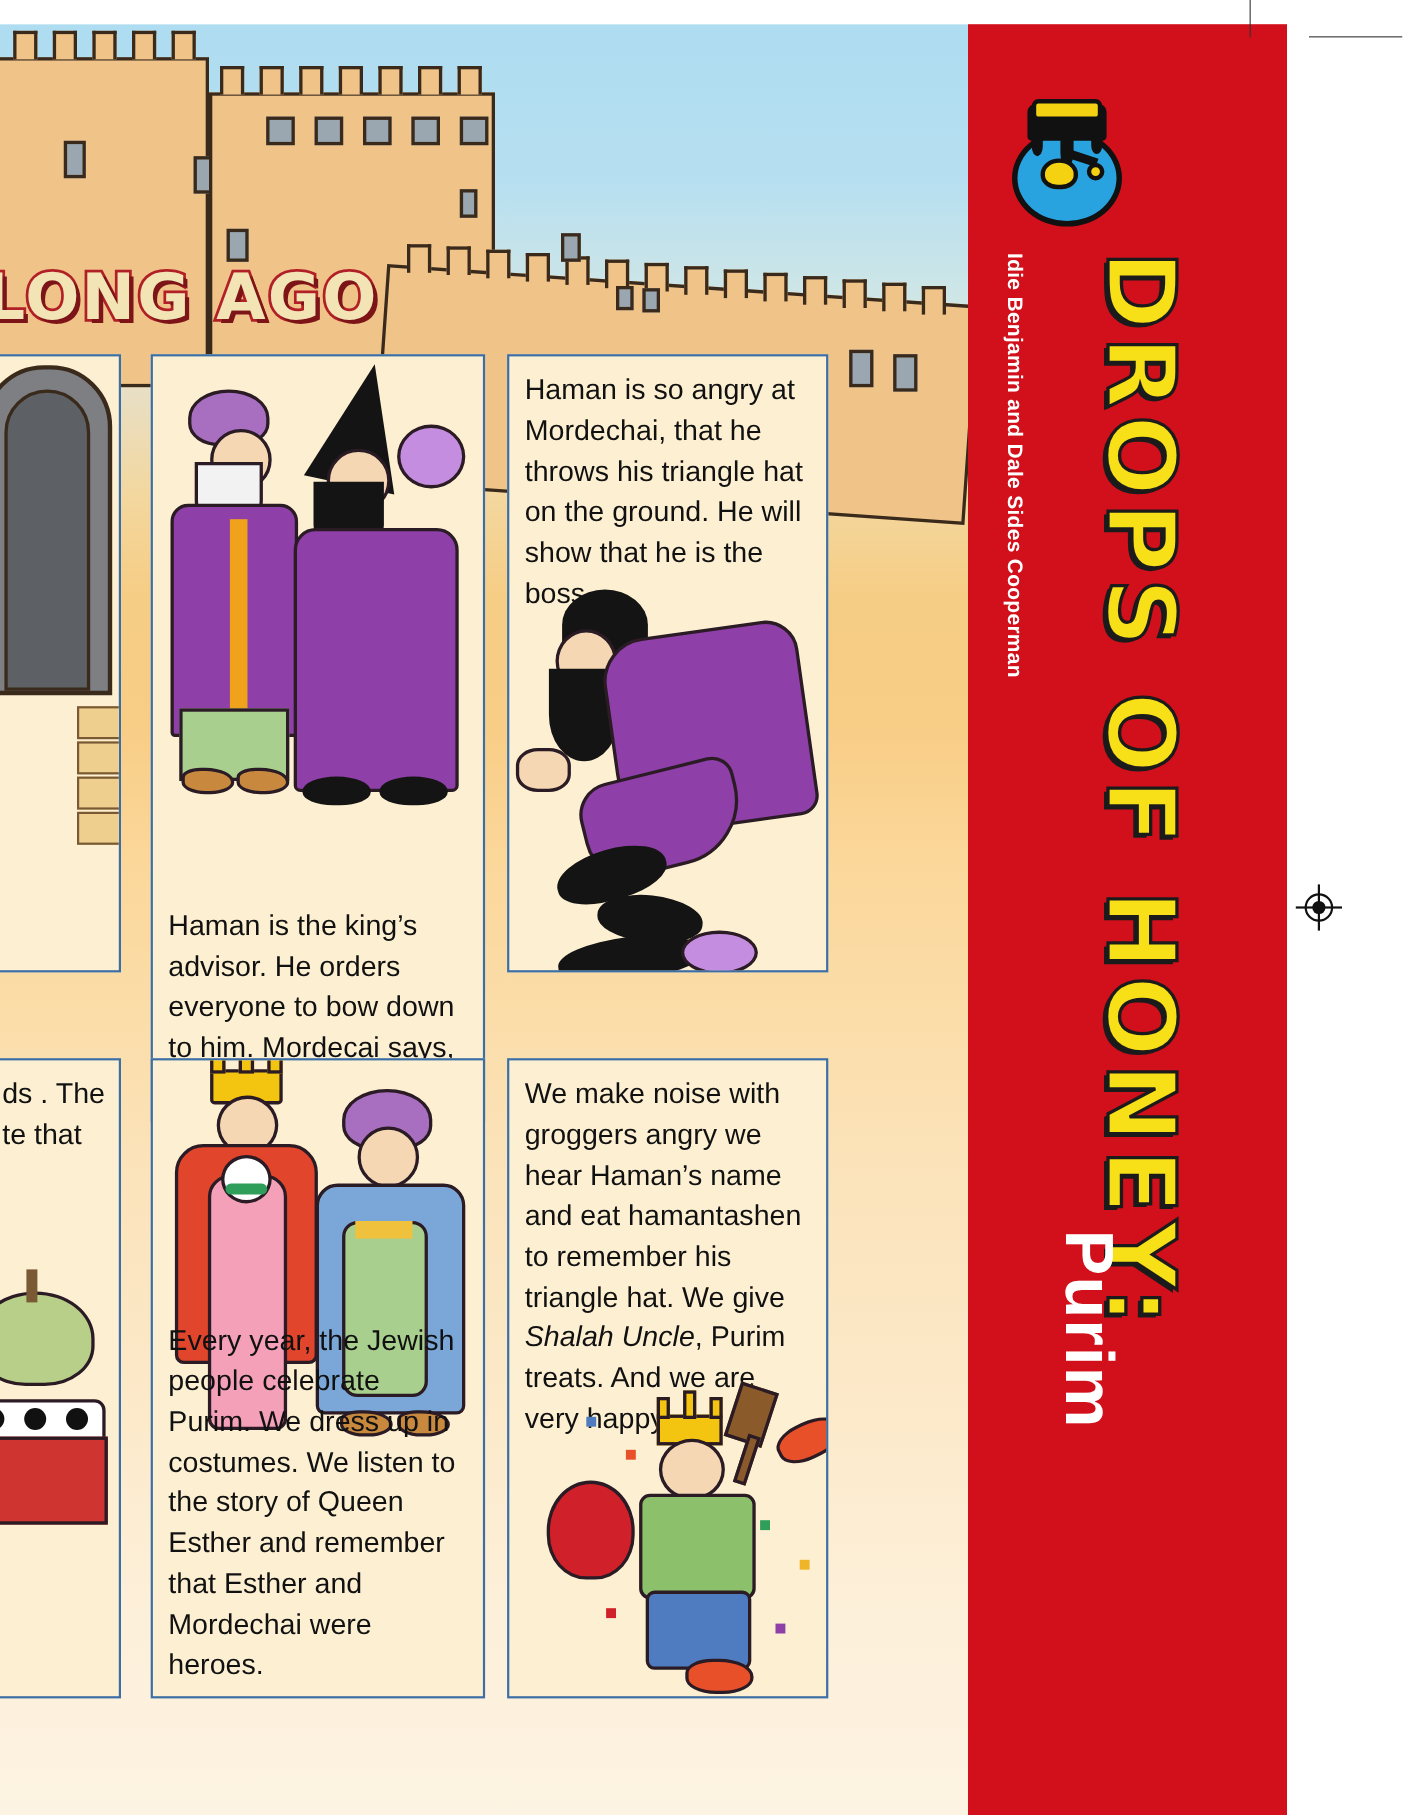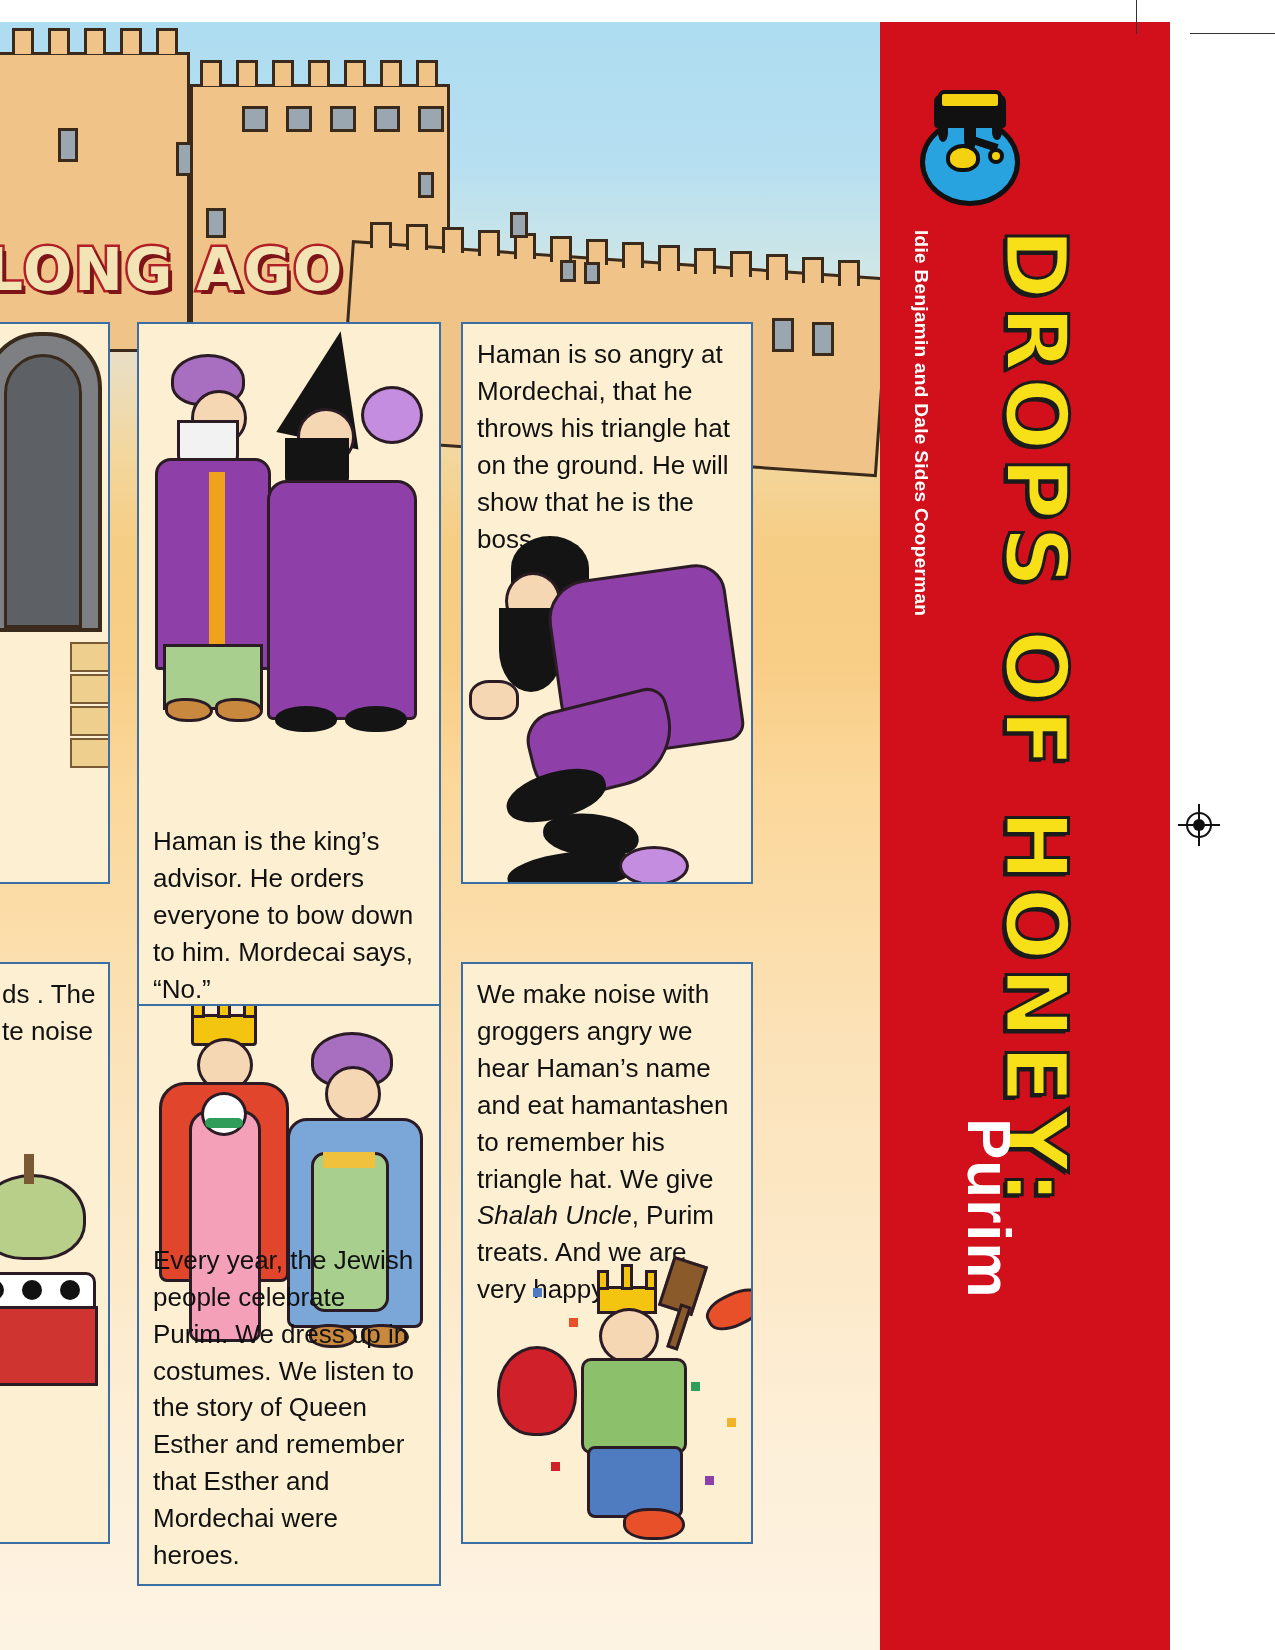--- a/index.html
+++ b/index.html
@@ -417,34 +417,34 @@
       <div class="shoe" style="left:36px; top:248px; width:102px; height:46px; transform:rotate(-16deg);"></div>
       <div class="shoe" style="left:74px; top:290px; width:96px; height:42px; transform:rotate(6deg);"></div>
 
       <div style="position:absolute; left:38px; top:328px; width:130px; height:38px; background:#141414; border-radius:50% 50% 40% 40%; transform:rotate(-7deg);"></div>
       <div style="position:absolute; left:150px; top:322px; width:70px; height:40px; background:#c58de0; border:3px solid #2a1b24; border-radius:50%; box-sizing:border-box;"></div>
     </div>
   </div>
 
   <div class="panel" style="left:-14px; top:962px; width:124px; height:582px;">
     <div class="txt top">
-      <p>ds . The te noise</p>
+      <p>ds . The te that</p>
     </div>
     <div class="fig" style="left:-10px; top:190px; width:130px; height:240px;">
       <div style="position:absolute; left:0px; top:20px; width:108px; height:86px; background:#b7cf89; border:3px solid #2a1b24; border-radius:50% 50% 42% 42%; box-sizing:border-box;"></div>
       <div style="position:absolute; left:46px; top:0px; width:10px; height:30px; background:#7a5a34;"></div>
       <div style="position:absolute; left:0px; top:118px; width:118px; height:70px; background:#ffffff; border:3px solid #2a1b24; box-sizing:border-box; border-radius:10px;"></div>
       <div style="position:absolute; left:6px; top:126px; width:20px; height:20px; background:#111; border-radius:50%;"></div>
       <div style="position:absolute; left:44px; top:126px; width:20px; height:20px; background:#111; border-radius:50%;"></div>
       <div style="position:absolute; left:82px; top:126px; width:20px; height:20px; background:#111; border-radius:50%;"></div>
       <div style="position:absolute; left:0px; top:152px; width:120px; height:80px; background:#cf3430; border:3px solid #2a1b24; box-sizing:border-box;"></div>
     </div>
   </div>
 
-  <div class="panel" style="left:137px; top:1004px; width:304px; height:582px;">
+  <div class="panel" style="left:137px; top:962px; width:304px; height:582px;">
     <div class="fig" style="left:14px; top:8px; width:140px; height:350px;">
       <div class="crown" style="left:38px; top:0px; width:66px; height:32px; border-radius:4px;"></div>
       <div class="crown" style="left:38px; top:-14px; width:14px; height:18px;"></div>
       <div class="crown" style="left:64px; top:-18px; width:14px; height:22px;"></div>
       <div class="crown" style="left:90px; top:-14px; width:14px; height:18px;"></div>
       <div class="skin" style="left:44px; top:24px; width:56px; height:54px;"></div>
       <div class="cape" style="left:6px; top:68px; width:130px; height:200px; border-radius:26px 26px 8px 8px;"></div>
       <div class="dress" style="left:36px; top:96px; width:72px; height:232px; border-radius:20px 20px 10px 10px;"></div>
       <div style="position:absolute; left:48px; top:78px; width:46px; height:44px; background:#ffffff; border:3px solid #2a1b24; border-radius:50%; box-sizing:border-box;"></div>
       <div style="position:absolute; left:52px; top:104px; width:38px; height:10px; background:#2f9e5a; border-radius:6px;"></div>

